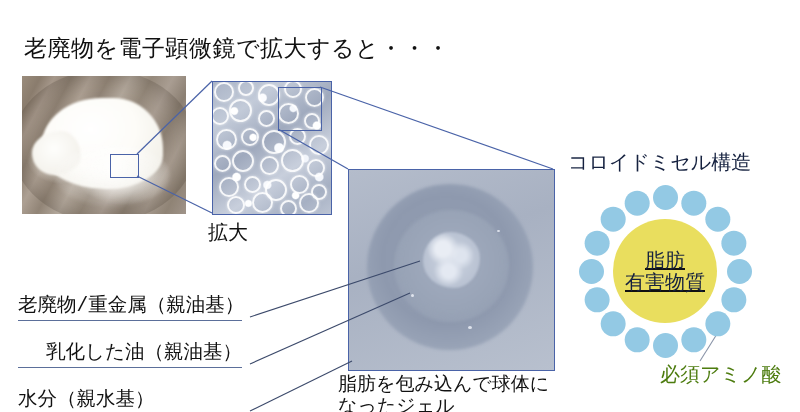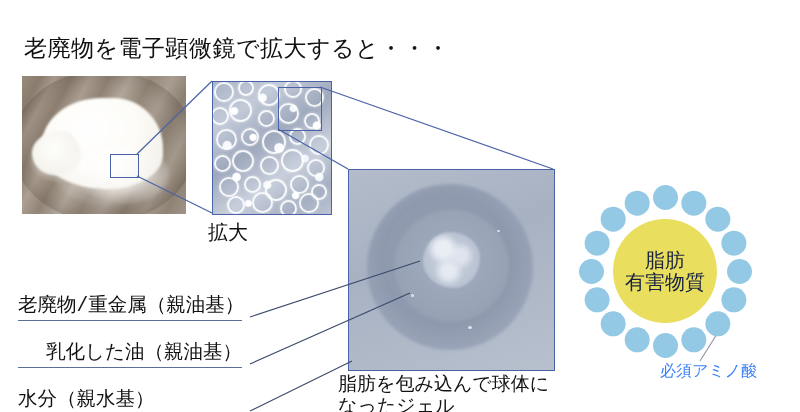--- a/index.html
+++ b/index.html
@@ -261,20 +261,21 @@
     height: 104px;
     margin-left: -52px;
     margin-top: -52px;
     border-radius: 50%;
     background: #e9de5e;
     display: flex;
     flex-direction: column;
     align-items: center;
     justify-content: center;
     z-index: 3;
+    text-decoration: underline;
   }
   #micelle .core-line {
     font-size: 20px;
     color: #15213f;
     line-height: 1.12;
     white-space: nowrap;
   }
   #micelle .tail {
     position: absolute;
     left: 50%;
@@ -296,22 +297,22 @@
     margin-left: -12.5px;
     margin-top: -12.5px;
     border-radius: 50%;
     background: #93c9e4;
     z-index: 4;
   }
   #aa-label {
     position: absolute;
     left: 660px;
     top: 330px;
-    font-size: 16px;
-    color: #3b82f6;
+    font-size: 20px;
+    color: #4d7c0f;
     white-space: nowrap;
   }
 </style>
 </head>
 <body>
 
 <div id="stage">
 
   <div class="main-title">老廃物を電子顕微鏡で拡大すると・・・</div>
 
@@ -390,20 +391,21 @@
     <line x1="320" y1="56" x2="553" y2="138" stroke="#4a63a8" stroke-width="1.2"></line>
     <line x1="278" y1="98" x2="348" y2="138" stroke="#4a63a8" stroke-width="1.2"></line>
 
     <line x1="250" y1="286" x2="420" y2="230" stroke="#3c4a6b" stroke-width="1.1"></line>
     <line x1="250" y1="333" x2="410" y2="262" stroke="#3c4a6b" stroke-width="1.1"></line>
     <line x1="250" y1="380" x2="352" y2="330" stroke="#3c4a6b" stroke-width="1.1"></line>
 
     <line x1="722" y1="295" x2="700" y2="330" stroke="#8a94a8" stroke-width="1.1"></line>
   </svg>
 
+  <div id="micelle-title">コロイドミセル構造</div>
   <div id="micelle">
     <div class="core">
       <div class="core-line">脂肪</div>
       <div class="core-line">有害物質</div>
     </div>
   <div class="tail" style="transform: rotate(0deg) translateY(16px);"></div>
       <div class="head" style="transform: translate(4.53119e-15px, -74px);"></div>
       <div class="tail" style="transform: rotate(22.5deg) translateY(16px);"></div>
       <div class="head" style="transform: translate(28.3186px, -68.3671px);"></div>
       <div class="tail" style="transform: rotate(45deg) translateY(16px);"></div>

